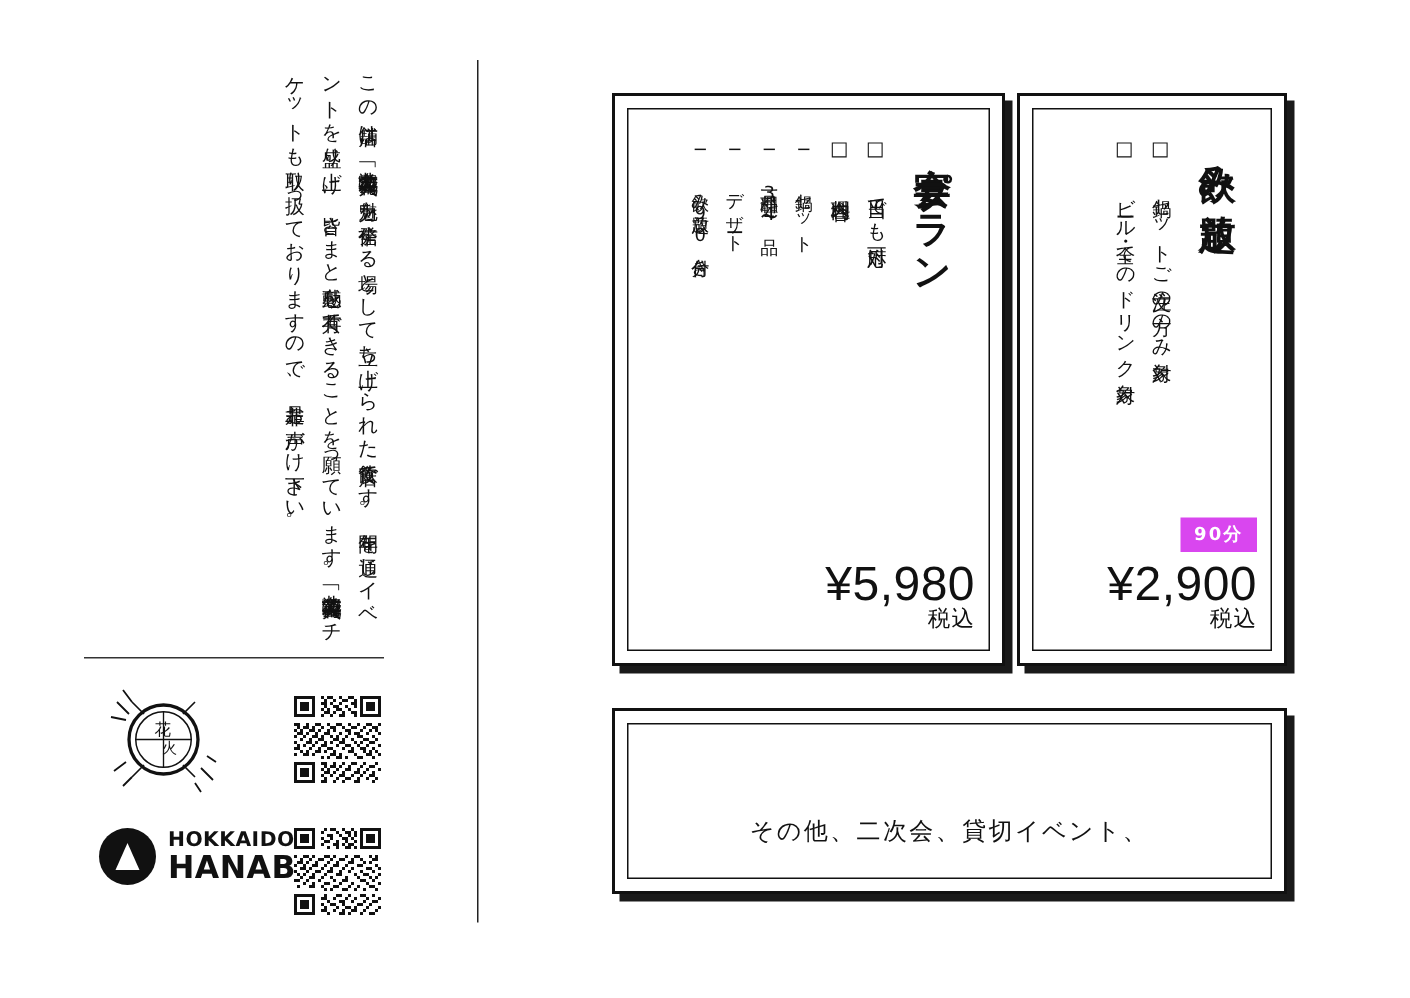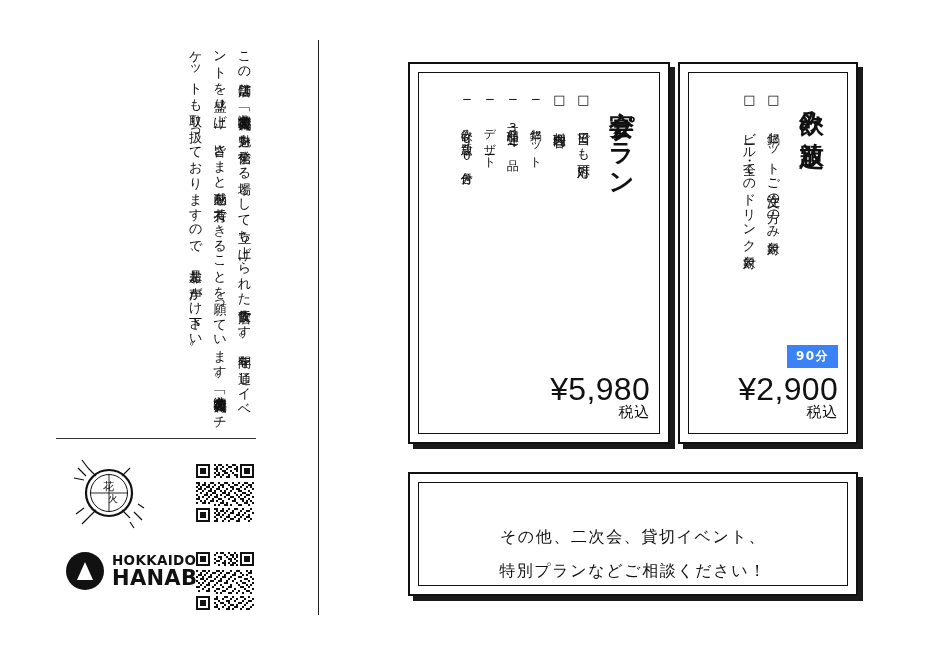--- a/index.html
+++ b/index.html
@@ -205,21 +205,21 @@
   .price-tax {
     font-size: 15px;
     margin-top: 0;
     letter-spacing: 0.05em;
   }
 
   .badge {
     position: absolute;
     right: 18px;
     bottom: 74px;
-    background: #3b82f6;
+    background: #d946ef;
     color: #ffffff;
     font-size: 12px;
     font-weight: bold;
     padding: 3px 9px;
     letter-spacing: 0.12em;
   }
 
   .note-lines {
     position: absolute;
     inset: 0;
@@ -670,18 +670,17 @@
       <div class="price">
         <div class="price-main">¥2,900</div>
         <div class="price-tax">税込</div>
       </div>
     </div>
 
     <div class="card card-note">
       <div class="card-inner"></div>
       <div class="note-lines">
         <div class="note-line">その他、二次会、貸切イベント、</div>
-        <div class="note-line">特別プランなどご相談ください！</div>
       </div>
     </div>
 
   </div>
 </div>
 
 </body></html>

